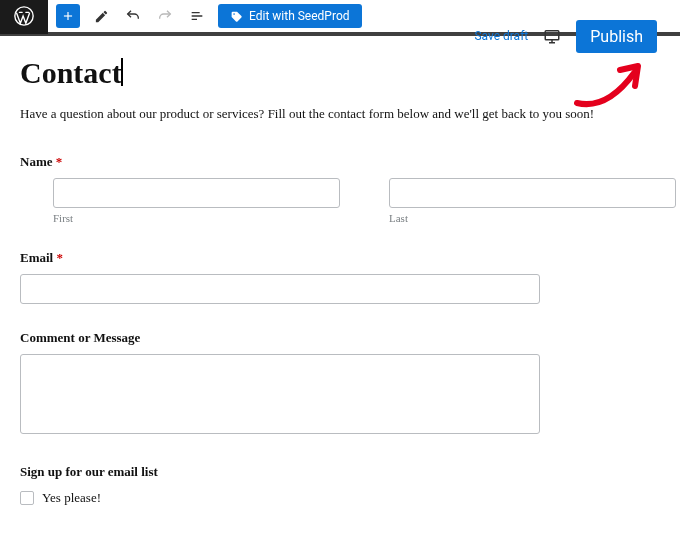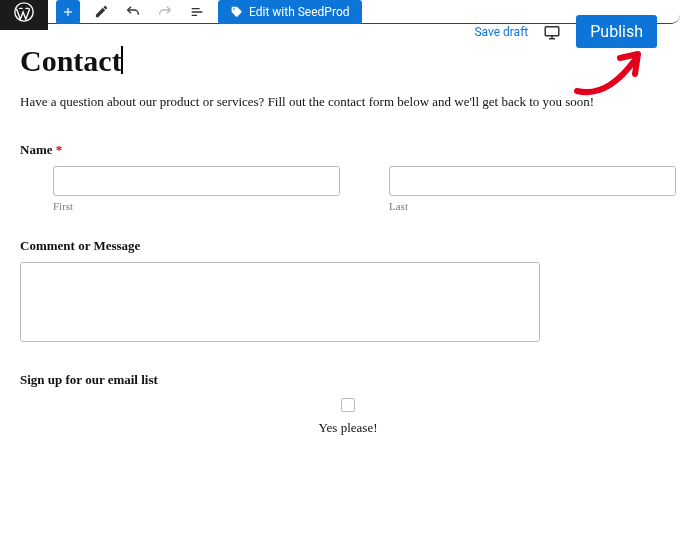--- a/index.html
+++ b/index.html
@@ -6,26 +6,25 @@
   body {
     margin: 0;
     font-family: Georgia, "Times New Roman", serif;
     background: #ffffff;
     color: #111;
     width: 680px;
   }
   .toolbar {
     display: flex;
     align-items: center;
-    height: 24px;
+    height: 36px;
     background: #ffffff;
-    border-bottom: 1px solid #404040;
+    border-bottom: 4px solid #404040;
     font-family: -apple-system, BlinkMacSystemFont, "Segoe UI", Roboto, sans-serif;
     font-size: 12px;
-    border-radius: 9px;
   }
   .wp-logo {
     width: 48px;
     height: 36px;
     background: #1b1b1b;
     display: flex;
     align-items: center;
     justify-content: center;
     color: #fff;
   }
@@ -123,21 +122,21 @@
   .textarea {
     border:1px solid #b9bcc0;
     border-radius:3px;
     width:100%;
     height:80px;
     padding:4px 6px;
     font-family:inherit;
     resize:none;
   }
   .checkbox-row {
-    display:flex;align-items:center;gap:8px;font-size:13px;margin-top:10px;flex-direction:column;
+    display:flex;align-items:center;gap:8px;font-size:13px;margin-top:10px;
   }
   .cb {
     width:14px;height:14px;border:1px solid #b9bcc0;border-radius:2px;cursor:pointer;
   }
   .annotation {
     position:absolute;
     top:12px; right:18px;
     pointer-events:none;
   }
 </style>
@@ -223,20 +222,27 @@
         <input class="input" style="">
         <div class="sublabel">First</div>
       </div>
       <div class="col">
         <input class="input" style="">
         <div class="sublabel">Last</div>
       </div>
     </div>
   </div>
 
+  <div class="field-block">
+    <div class="field-label">
+      <span>Email</span>
+      <span class="req">*</span>
+    </div>
+    <input class="input" style="width: 520px;">
+  </div>
 
   <div class="field-block">
     <div class="field-label">Comment or Message</div>
     <textarea class="textarea" style="width: 520px;"></textarea>
   </div>
 
   <div>
     <div class="field-label">Sign up for our email list</div>
     <div class="checkbox-row">
       <div class="cb"></div>

